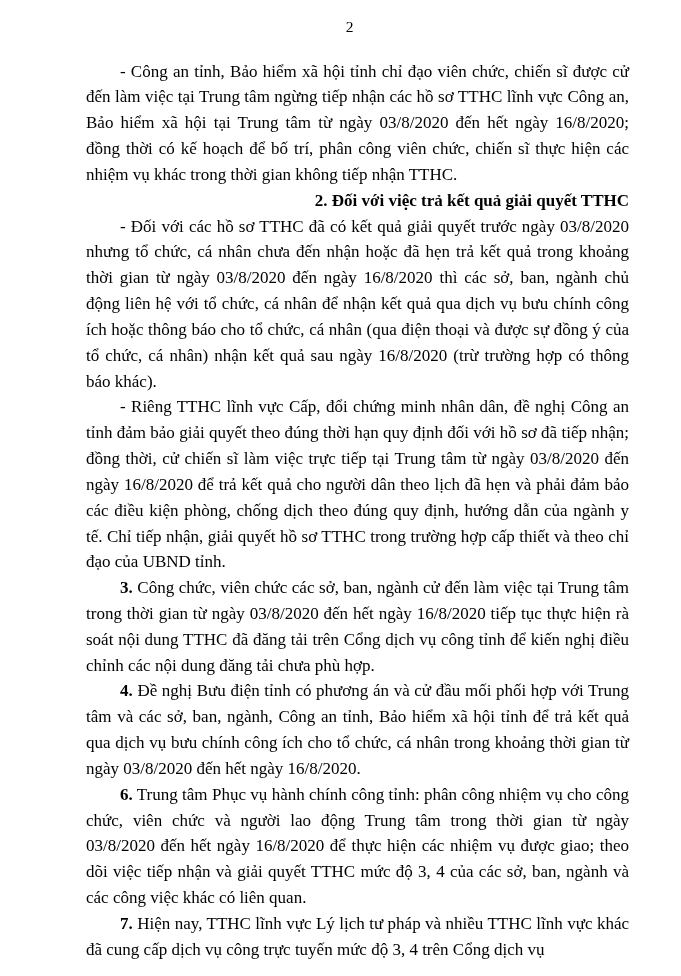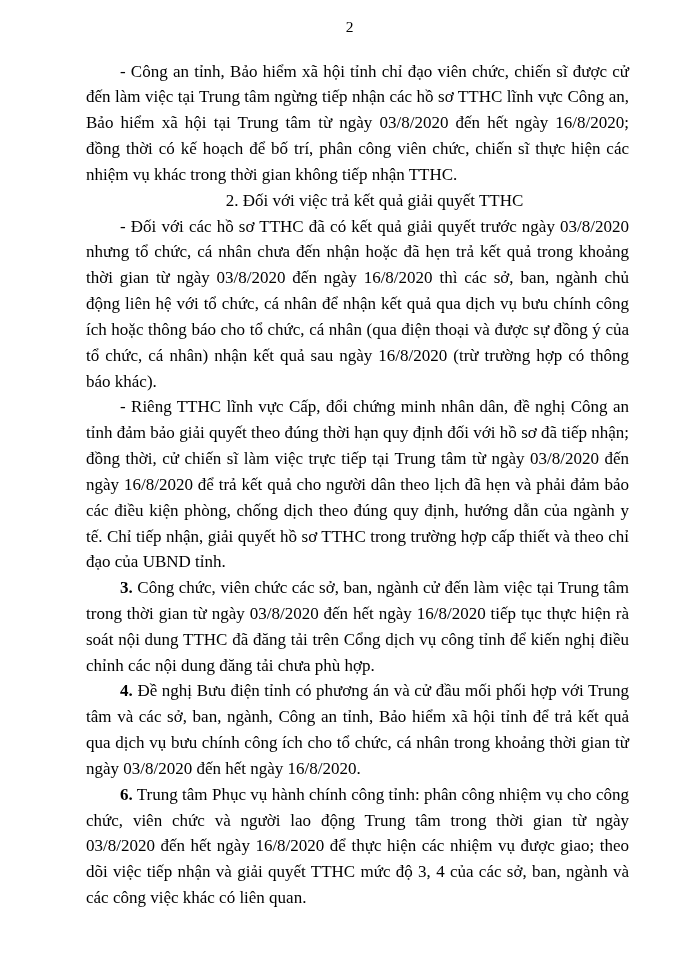--- a/index.html
+++ b/index.html
@@ -30,22 +30,22 @@
   .body-text p {
     margin: 0 0 0 16px;
     font-size: 17px;
     line-height: 1.52;
     text-align: justify;
     text-justify: inter-word;
     text-indent: 34px;
     hyphens: none;
   }
   .body-text p.heading {
-    font-weight: normal;
-    text-align: center;
+    font-weight: bold;
+    text-align: right;
     text-indent: 34px;
   }
   .body-text p.numbered {
     text-indent: 34px;
   }
   .body-text p .num {
     font-weight: bold;
   }
 </style>
 </head>
@@ -54,14 +54,15 @@
 <div class="page">
   <div class="page-number">2</div>
   <div class="body-text">
     <p>- Công an tỉnh, Bảo hiểm xã hội tỉnh chỉ đạo viên chức, chiến sĩ được cử đến làm việc tại Trung tâm ngừng tiếp nhận các hồ sơ TTHC lĩnh vực Công an, Bảo hiểm xã hội tại Trung tâm từ ngày 03/8/2020 đến hết ngày 16/8/2020; đồng thời có kế hoạch để bố trí, phân công viên chức, chiến sĩ thực hiện các nhiệm vụ khác trong thời gian không tiếp nhận TTHC.</p>
     <p class="heading">2. Đối với việc trả kết quả giải quyết TTHC</p>
     <p>- Đối với các hồ sơ TTHC đã có kết quả giải quyết trước ngày 03/8/2020 nhưng tổ chức, cá nhân chưa đến nhận hoặc đã hẹn trả kết quả trong khoảng thời gian từ ngày 03/8/2020 đến ngày 16/8/2020 thì các sở, ban, ngành chủ động liên hệ với tổ chức, cá nhân để nhận kết quả qua dịch vụ bưu chính công ích hoặc thông báo cho tổ chức, cá nhân (qua điện thoại và được sự đồng ý của tổ chức, cá nhân) nhận kết quả sau ngày 16/8/2020 (trừ trường hợp có thông báo khác).</p>
     <p>- Riêng TTHC lĩnh vực Cấp, đổi chứng minh nhân dân, đề nghị Công an tỉnh đảm bảo giải quyết theo đúng thời hạn quy định đối với hồ sơ đã tiếp nhận; đồng thời, cử chiến sĩ làm việc trực tiếp tại Trung tâm từ ngày 03/8/2020 đến ngày 16/8/2020 để trả kết quả cho người dân theo lịch đã hẹn và phải đảm bảo các điều kiện phòng, chống dịch theo đúng quy định, hướng dẫn của ngành y tế. Chỉ tiếp nhận, giải quyết hồ sơ TTHC trong trường hợp cấp thiết và theo chỉ đạo của UBND tỉnh.</p>
     <p class="numbered"><span class="num">3.</span> Công chức, viên chức các sở, ban, ngành cử đến làm việc tại Trung tâm trong thời gian từ ngày 03/8/2020 đến hết ngày 16/8/2020 tiếp tục thực hiện rà soát nội dung TTHC đã đăng tải trên Cổng dịch vụ công tỉnh để kiến nghị điều chỉnh các nội dung đăng tải chưa phù hợp.</p>
     <p class="numbered"><span class="num">4.</span> Đề nghị Bưu điện tỉnh có phương án và cử đầu mối phối hợp với Trung tâm và các sở, ban, ngành, Công an tỉnh, Bảo hiểm xã hội tỉnh để trả kết quả qua dịch vụ bưu chính công ích cho tổ chức, cá nhân trong khoảng thời gian từ ngày 03/8/2020 đến hết ngày 16/8/2020.</p>
     <p class="numbered"><span class="num">6.</span> Trung tâm Phục vụ hành chính công tỉnh: phân công nhiệm vụ cho công chức, viên chức và người lao động Trung tâm trong thời gian từ ngày 03/8/2020 đến hết ngày 16/8/2020 để thực hiện các nhiệm vụ được giao; theo dõi việc tiếp nhận và giải quyết TTHC mức độ 3, 4 của các sở, ban, ngành và các công việc khác có liên quan.</p>
+    <p class="numbered"><span class="num">7.</span> Hiện nay, TTHC lĩnh vực Lý lịch tư pháp và nhiều TTHC lĩnh vực khác đã cung cấp dịch vụ công trực tuyến mức độ 3, 4 trên Cổng dịch vụ</p>
   </div>
 </div>
 
 </body></html>

